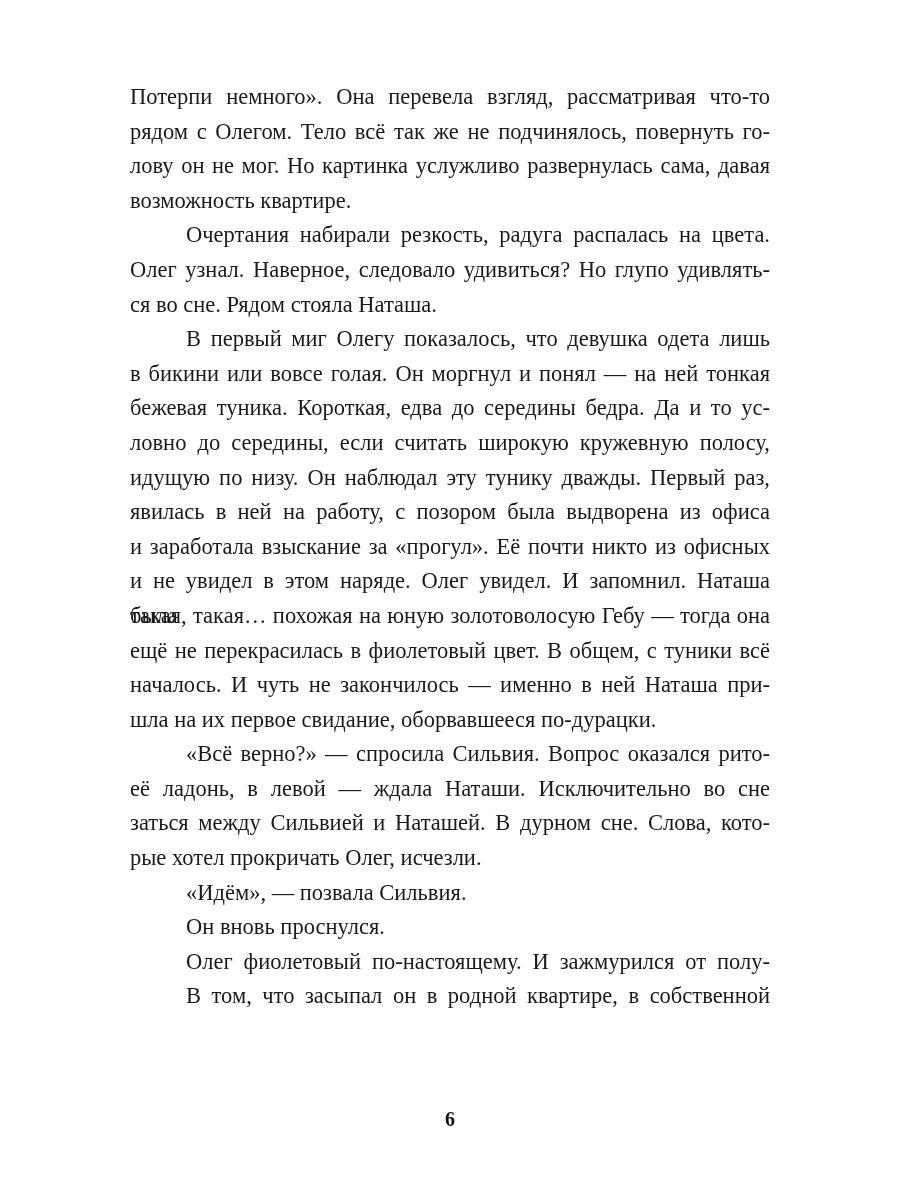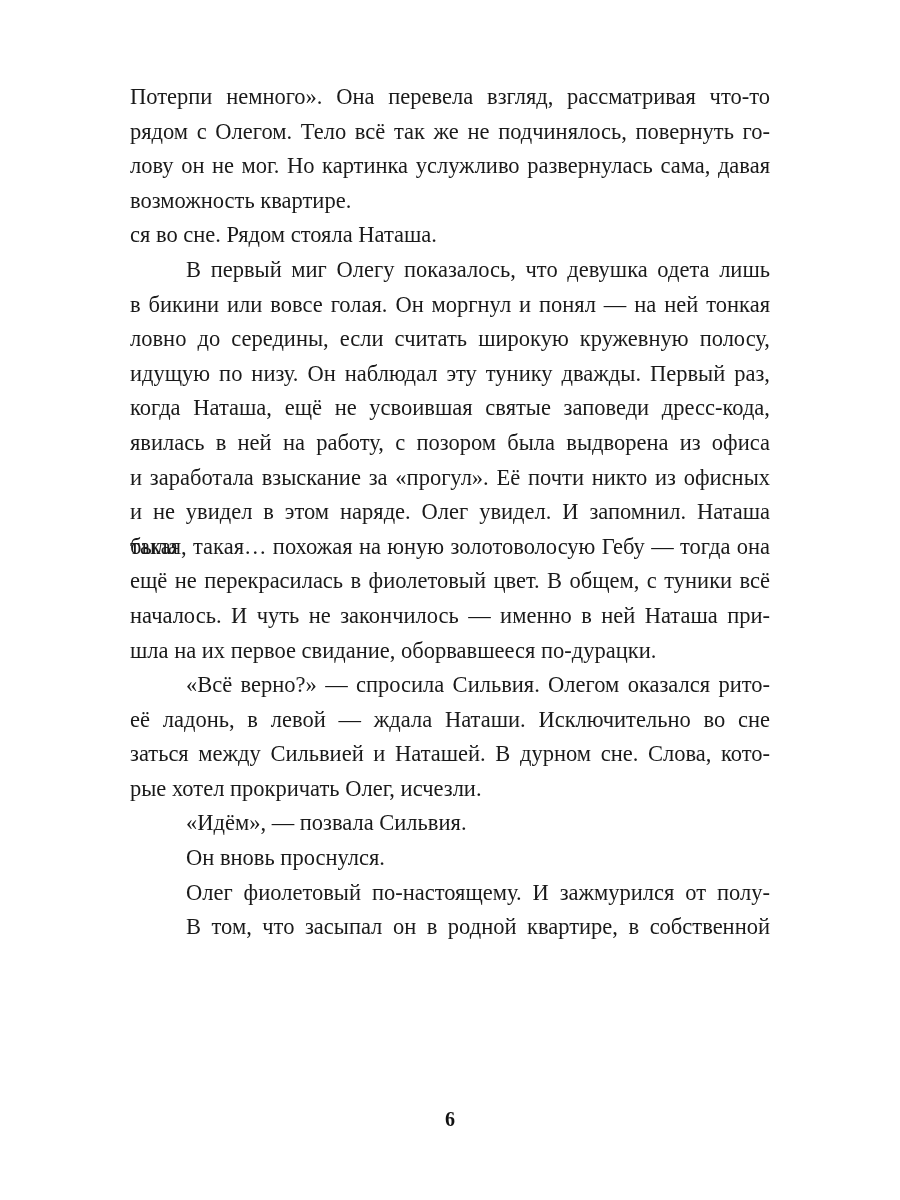--- a/index.html
+++ b/index.html
@@ -34,40 +34,42 @@
 
     <div>
       <span class="line justify">Потерпи немного». Она перевела взгляд, рассматривая что-то</span>
       <span class="line justify">рядом с Олегом. Тело всё так же не подчинялось, повернуть го-</span>
       <span class="line justify">лову он не мог. Но картинка услужливо развернулась сама, давая</span>
       <span class="line last">возможность квартире.</span>
     </div>
 
 
     <div>
+      <span class="line justify indent">Очертания набирали резкость, радуга распалась на цвета.</span>
+      <span class="line justify">Олег узнал. Наверное, следовало удивиться? Но глупо удивлять-</span>
       <span class="line last">ся во сне. Рядом стояла Наташа.</span>
     </div>
 
     <div>
       <span class="line justify indent">В первый миг Олегу показалось, что девушка одета лишь</span>
       <span class="line justify">в бикини или вовсе голая. Он моргнул и понял — на ней тонкая</span>
+      <span class="line justify">бежевая туника. Короткая, едва до середины бедра. Да и то ус-</span>
       <span class="line justify">ловно до середины, если считать широкую кружевную полосу,</span>
       <span class="line justify">идущую по низу. Он наблюдал эту тунику дважды. Первый раз,</span>
-      <span class="line justify">когда Наташа, ещё не усвоившая святые заповеди дресс-кода,</span>
       <span class="line justify">явилась в ней на работу, с позором была выдворена из офиса</span>
       <span class="line justify">и заработала взыскание за «прогул». Её почти никто из офисных</span>
       <span class="line justify">и не увидел в этом наряде. Олег увидел. И запомнил. Наташа была</span>
       <span class="line justify">такая, такая… похожая на юную золотоволосую Гебу — тогда она</span>
       <span class="line justify">ещё не перекрасилась в фиолетовый цвет. В общем, с туники всё</span>
       <span class="line justify">началось. И чуть не закончилось — именно в ней Наташа при-</span>
       <span class="line last">шла на их первое свидание, оборвавшееся по-дурацки.</span>
     </div>
 
     <div>
-      <span class="line justify indent">«Всё верно?» — спросила Сильвия. Олегом оказался рито-</span>
+      <span class="line justify indent">«Всё верно?» — спросила Сильвия. Вопрос оказался рито-</span>
       <span class="line justify">её ладонь, в левой — ждала Наташи. Исключительно во сне</span>
       <span class="line justify">заться между Сильвией и Наташей. В дурном сне. Слова, кото-</span>
       <span class="line last">рые хотел прокричать Олег, исчезли.</span>
     </div>
 
     <div>
       <span class="line last indent">«Идём», — позвала Сильвия.</span>
     </div>
 
     <div>

